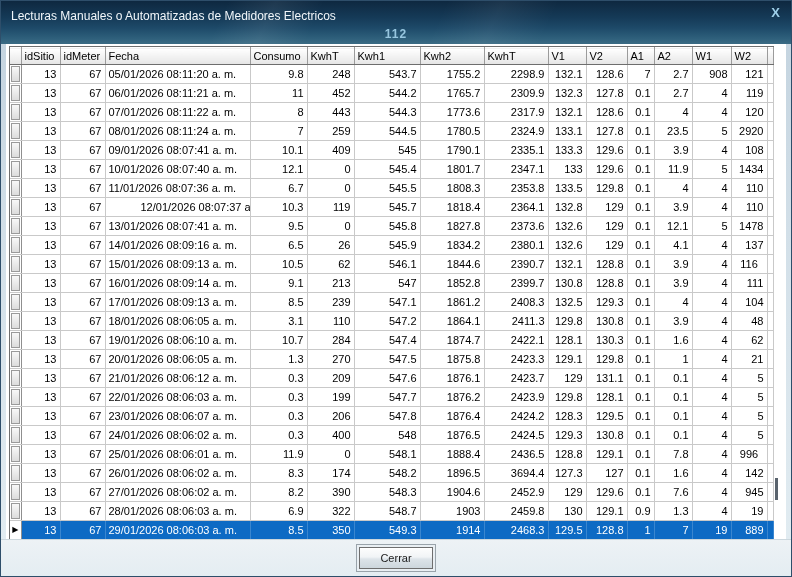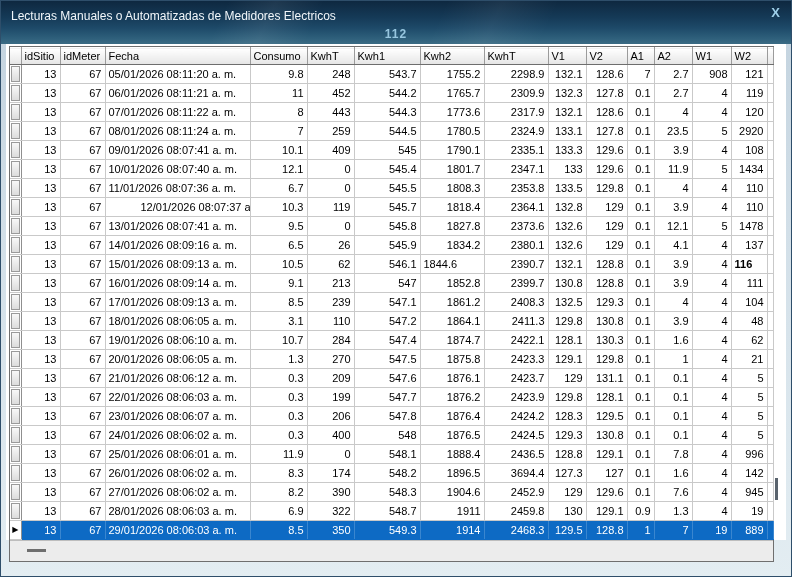--- a/index.html
+++ b/index.html
@@ -306,28 +306,28 @@
             <tr>
               <td class="icell">
                 <span class="ibtn"></span>
               </td>
               <td class="dcell" style="text-align: right;">13</td>
               <td class="dcell" style="text-align: right;">67</td>
               <td class="dcell" style="text-align: left;">15/01/2026 08:09:13 a. m.</td>
               <td class="dcell" style="text-align: right;">10.5</td>
               <td class="dcell" style="text-align: right;">62</td>
               <td class="dcell" style="text-align: right;">546.1</td>
-              <td class="dcell" style="">1844.6</td>
+              <td class="dcell" style="text-align: right;">1844.6</td>
               <td class="dcell" style="text-align: right;">2390.7</td>
               <td class="dcell" style="text-align: right;">132.1</td>
               <td class="dcell" style="text-align: right;">128.8</td>
               <td class="dcell" style="text-align: right;">0.1</td>
               <td class="dcell" style="text-align: right;">3.9</td>
               <td class="dcell" style="text-align: right;">4</td>
-              <td class="dcell" style="text-align: left; font-weight: bold;">116</td>
+              <td class="dcell" style="text-align: center;">116</td>
               <td class="dcell"></td>
             </tr>
             <tr>
               <td class="icell">
                 <span class="ibtn"></span>
               </td>
               <td class="dcell" style="text-align: right;">13</td>
               <td class="dcell" style="text-align: right;">67</td>
               <td class="dcell" style="text-align: left;">16/01/2026 08:09:14 a. m.</td>
               <td class="dcell" style="text-align: right;">9.1</td>
@@ -513,21 +513,21 @@
               <td class="dcell" style="text-align: right;">11.9</td>
               <td class="dcell" style="text-align: right;">0</td>
               <td class="dcell" style="text-align: right;">548.1</td>
               <td class="dcell" style="text-align: right;">1888.4</td>
               <td class="dcell" style="text-align: right;">2436.5</td>
               <td class="dcell" style="text-align: right;">128.8</td>
               <td class="dcell" style="text-align: right;">129.1</td>
               <td class="dcell" style="text-align: right;">0.1</td>
               <td class="dcell" style="text-align: right;">7.8</td>
               <td class="dcell" style="text-align: right;">4</td>
-              <td class="dcell" style="text-align: right;">996</td>
+              <td class="dcell" style="text-align: center;">996</td>
               <td class="dcell"></td>
             </tr>
             <tr>
               <td class="icell">
                 <span class="ibtn"></span>
               </td>
               <td class="dcell" style="text-align: right;">13</td>
               <td class="dcell" style="text-align: right;">67</td>
               <td class="dcell" style="text-align: left;">26/01/2026 08:06:02 a. m.</td>
               <td class="dcell" style="text-align: right;">8.3</td>
@@ -566,21 +566,21 @@
             <tr>
               <td class="icell">
                 <span class="ibtn"></span>
               </td>
               <td class="dcell" style="text-align: right;">13</td>
               <td class="dcell" style="text-align: right;">67</td>
               <td class="dcell" style="text-align: left;">28/01/2026 08:06:03 a. m.</td>
               <td class="dcell" style="text-align: right;">6.9</td>
               <td class="dcell" style="text-align: right;">322</td>
               <td class="dcell" style="text-align: right;">548.7</td>
-              <td class="dcell" style="text-align: right;">1911</td>
+              <td class="dcell" style="text-align: right;">1903</td>
               <td class="dcell" style="text-align: right;">2459.8</td>
               <td class="dcell" style="text-align: right;">130</td>
               <td class="dcell" style="text-align: right;">129.1</td>
               <td class="dcell" style="text-align: right;">0.9</td>
               <td class="dcell" style="text-align: right;">1.3</td>
               <td class="dcell" style="text-align: right;">4</td>
               <td class="dcell" style="text-align: right;">19</td>
               <td class="dcell"></td>
             </tr>
             <tr class="selected">
@@ -604,13 +604,18 @@
           </tbody>
         </table>
       <div class="hscroll">
         <div class="hthumb"></div>
       </div>
     </div>
   </div>
 
   <div class="vthumb"></div>
 
+  <div class="footer">
+    <span class="btn-frame">
+      <button class="cerrar">Cerrar</button>
+    </span>
+  </div>
 </div>
 
 </body></html>

